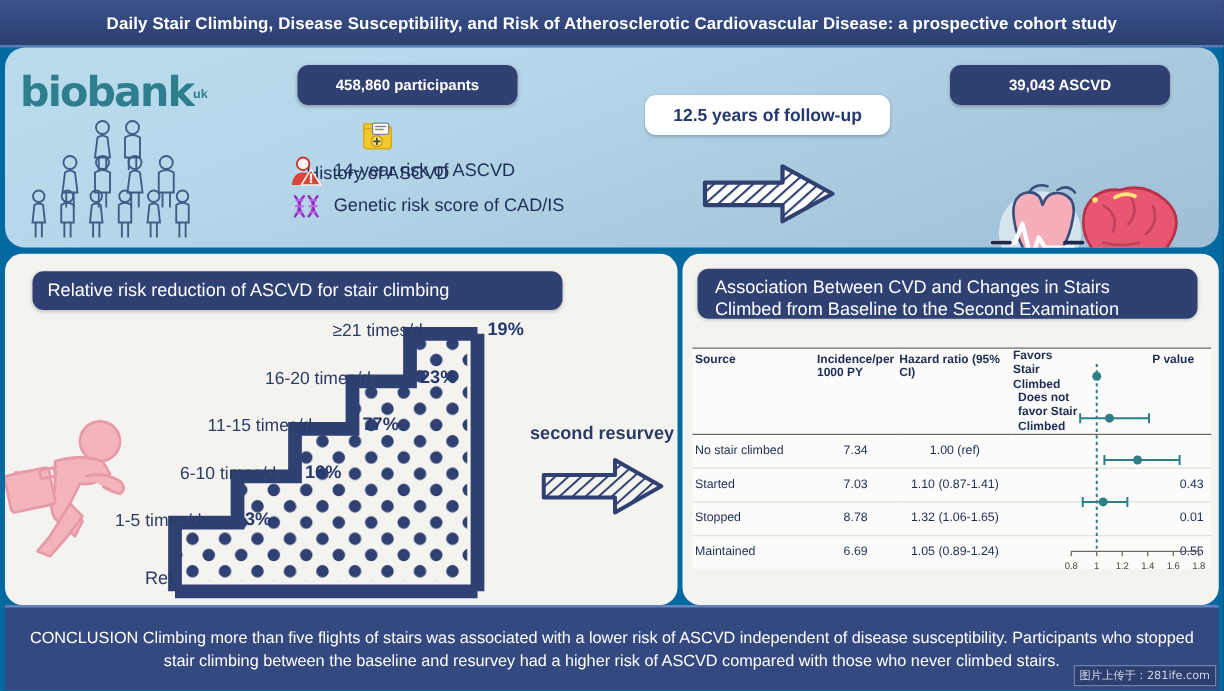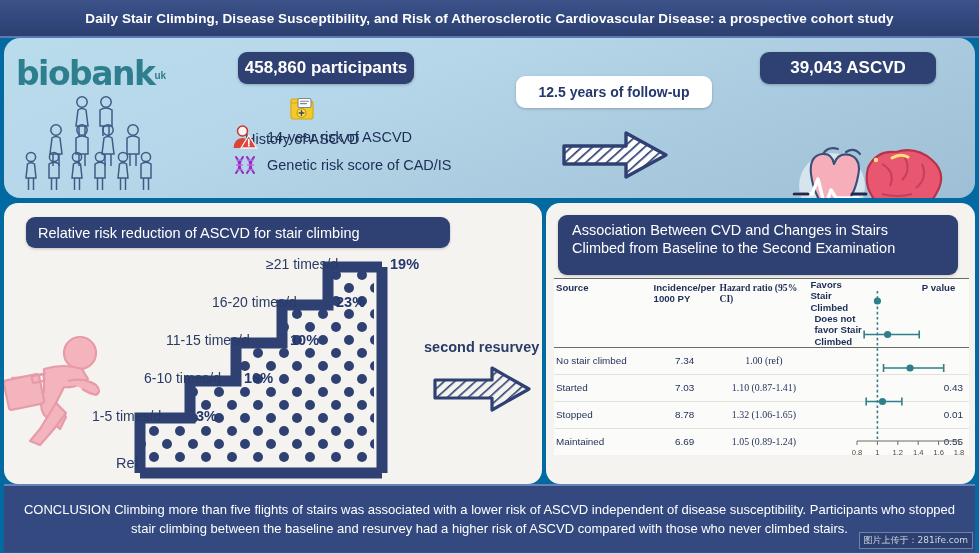--- a/index.html
+++ b/index.html
@@ -22,21 +22,21 @@
     overflow:hidden;}
 
   .bb-logo{position:absolute;left:12px;top:16px;width:175px;height:40px;}
   .bb-word{font-size:33px;font-weight:bold;color:#2d7f8e;letter-spacing:-1.5px;
     font-family:"DejaVu Sans",sans-serif;}
   .bb-uk{font-size:10px;color:#2d7f8e;vertical-align:super;font-weight:bold;}
   .crowd{position:absolute;left:14px;top:56px;width:160px;height:100px;}
 
   .badge-navy{position:absolute;background:#2f4173;border-radius:9px;
     display:flex;align-items:center;justify-content:center;
-    color:#fff;font-weight:bold;font-size:17px;
+    color:#fff;font-weight:bold;font-size:12px;
     box-shadow:0 1px 3px rgba(0,0,0,.25);}
   .badge-white{position:absolute;background:#ffffff;border-radius:9px;
     display:flex;align-items:center;justify-content:center;
     color:#24386e;font-weight:bold;font-size:14px;
     box-shadow:0 1px 3px rgba(0,0,0,.22);}
 
   .bullet-row{position:absolute;display:flex;align-items:center;gap:9px;}
   .bullet-row .lbl{font-size:14.5px;color:#1d2d55;}
   .bico{width:26px;height:26px;flex:none;}
 
@@ -51,34 +51,34 @@
   .stairs-svg{position:absolute;left:0;top:0;width:538px;height:281px;}
   .step-lbl{position:absolute;font-size:14px;color:#2a3c66;white-space:nowrap;}
   .step-pct{position:absolute;font-size:14.5px;font-weight:bold;color:#24386e;}
   .ref-lbl{position:absolute;font-size:14.5px;color:#2a3c66;}
   .resurvey{position:absolute;font-size:14.5px;font-weight:bold;color:#2a3c66;
     white-space:nowrap;}
 
   
   .right-panel{position:absolute;left:546px;top:203px;width:429px;height:281px;
     background:#f4f3ef;border-radius:14px;overflow:hidden;}
-  .ph-right{left:12px;top:12px;width:400px;height:60px;font-size:14.5px;
+  .ph-right{left:12px;top:12px;width:400px;height:40px;font-size:14.5px;
     line-height:1.22;display:block;padding:7px 14px 0 14px;box-sizing:border-box;}
 
   .tbl{position:absolute;left:8px;top:75px;width:415px;background:#fbfbf9;}
   .tbl table{border-collapse:collapse;width:415px;}
   .tbl th{font-size:9.6px;font-weight:bold;color:#1d2d55;text-align:left;
     padding:3px 2px;vertical-align:top;line-height:1.18;}
   .tbl td{font-size:9.9px;color:#1d2d55;padding:7.5px 2px;
     border-top:1px solid #e2e2dc;}
   .th-top{border-top:1.4px solid #6b6b66;}
   .th-bot{border-bottom:1.1px solid #6b6b66;}
   .c-src{width:96px;}
   .c-inc{width:56px;text-align:center;}
-  .c-hr{width:92px;text-align:center;font-family:Liberation Serif, serif;}
+  .c-hr{width:92px;text-align:center;}
   .c-plot{width:112px;padding:0!important;}
   .c-p{width:42px;text-align:right;padding-right:6px!important;}
 
   .forest{position:absolute;left:303px;top:88px;width:118px;height:148px;}
   .axis{position:absolute;left:303px;top:232px;width:118px;height:26px;}
 
   
   .concl{position:absolute;left:4px;top:484px;width:971px;height:66px;
     background:#33497f;border-top:2px solid #6782bb;
     display:flex;align-items:center;justify-content:center;text-align:center;}
@@ -275,21 +275,21 @@
       </g>
       <rect x="28" y="42" width="12" height="7" rx="2" transform="rotate(-12 34 45)" fill="none" stroke="#e79aa7" stroke-width="2.2"></rect>
     </svg>
 
     <span class="ref-lbl" style="left:112px;top:252px;">Ref</span>
     <span class="step-lbl" style="left:88px;top:205px;">1-5 times/d</span>
     <span class="step-pct" style="left:192px;top:205px;">3%</span>
     <span class="step-lbl" style="left:128px;top:167px;margin-left:12px;">6-10 times/d</span>
     <span class="step-pct" style="left:240px;top:167px;">16%</span>
     <span class="step-lbl" style="left:162px;top:129px;">11-15 times/d</span>
-    <span class="step-pct" style="left:286px;top:129px;">10%</span>
+    <span class="step-pct" style="left:286px;top:129px;">77%</span>
     <span class="step-lbl" style="left:208px;top:91px;">16-20 times/d</span>
     <span class="step-pct" style="left:332px;top:91px;">23%</span>
     <span class="step-lbl" style="left:262px;top:53px;">≥21 times/d</span>
     <span class="step-pct" style="left:386px;top:53px;">19%</span>
 
     <div class="panel-head ph-left">Relative risk reduction of ASCVD for stair climbing</div>
 
     <span class="resurvey" style="left:420px;top:136px;">second resurvey</span>
     <svg style="position:absolute;left:428px;top:160px;width:100px;height:52px;" viewBox="0 0 100 52">
       <defs>

